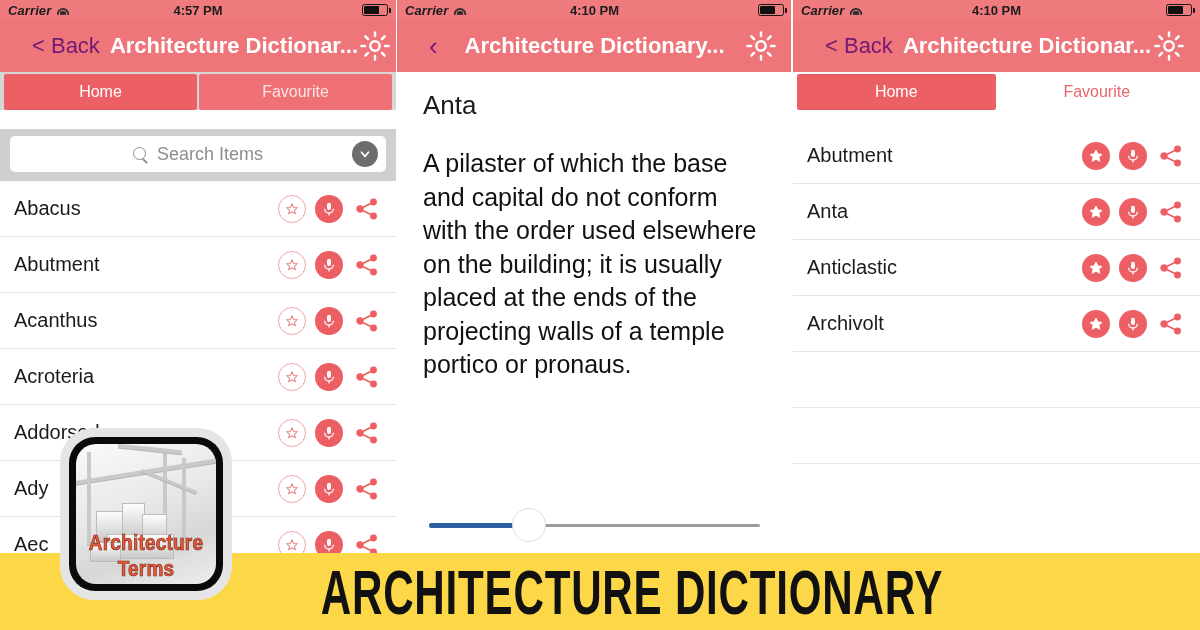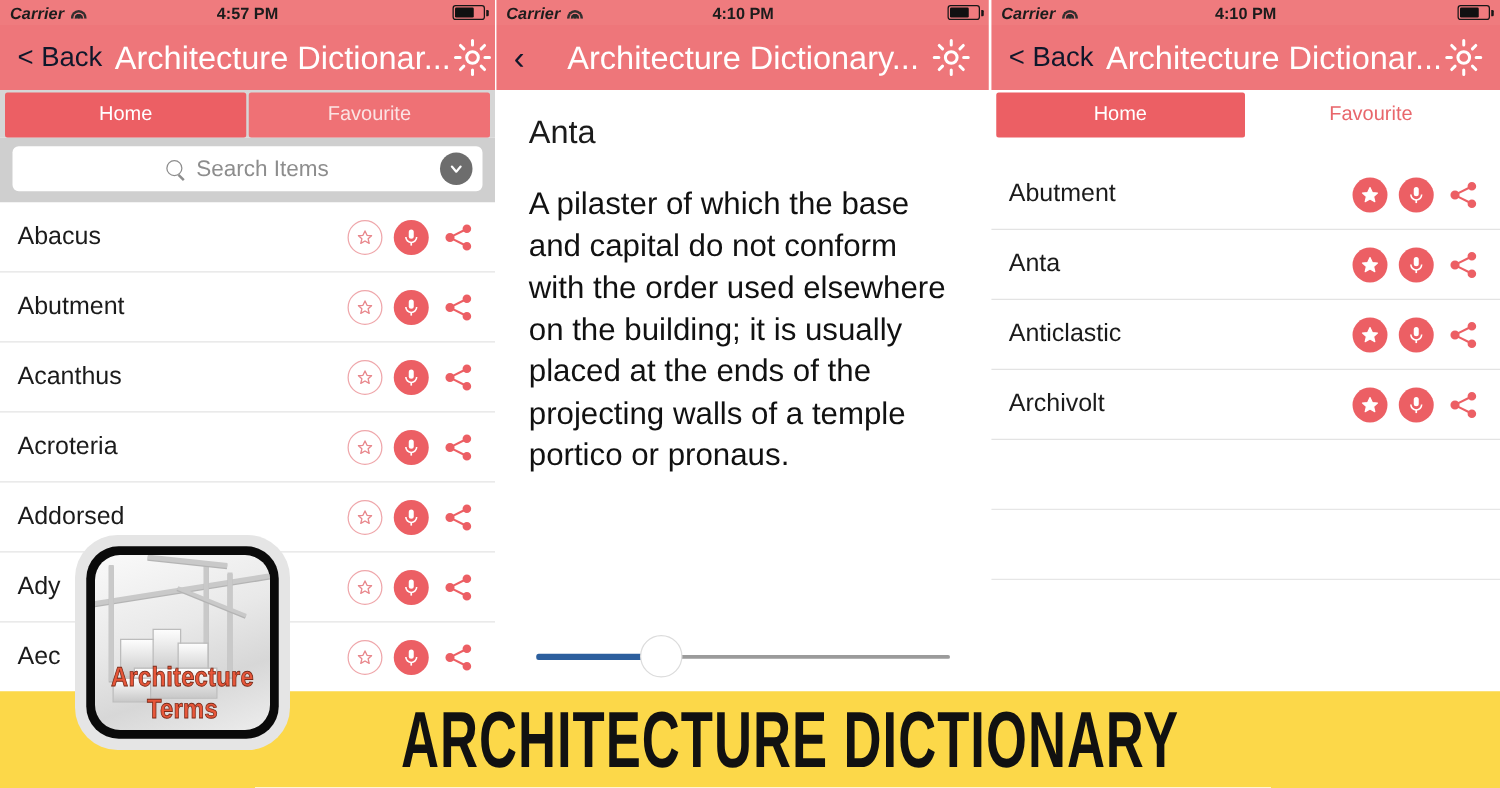--- a/index.html
+++ b/index.html
@@ -44,40 +44,40 @@
     content: ""; position: absolute; right: -4px; top: 3px;
     width: 2.5px; height: 5px; background: #161616; border-radius: 0 1px 1px 0;
   }
   .battery .lvl { position: absolute; left: 1px; top: 1px; bottom: 1px; width: 62%; background: #111; border-radius: 1px; }
 
   
   .navbar {
     height: 52px; background: #ee767a; display: flex; align-items: center;
     padding: 0 14px; color: #ffffff; position: relative;
   }
-  .nav-back { display: flex; align-items: center; gap: 5px; font-size: 22px; color: #0f172a; white-space: nowrap; }
+  .nav-back { display: flex; align-items: center; gap: 5px; font-size: 22px; color: #701a75; white-space: nowrap; margin-left: 18px; }
   .nav-back .chev { font-size: 26px; line-height: 1; font-weight: 300; }
-  .nav-title { font-size: 26px; font-weight: normal; color: #fff; white-space: nowrap; margin-left: 10px; }
+  .nav-title { font-size: 22px; font-weight: bold; color: #fff; white-space: nowrap; margin-left: 10px; }
   .nav-title.center { position: absolute; left: 0; right: 0; text-align: center; margin-left: 0; }
   .gear { margin-left: auto; width: 34px; height: 34px; position: relative; z-index: 2; }
   .gear svg { width: 34px; height: 34px; display: block; }
 
   
   .tabs { display: flex; height: 38px; padding: 2px 4px 0 4px; background: #d6d6d6; gap: 2px; }
   .tabs.on-white { background: #ffffff; }
   .tab {
     flex: 1; display: flex; align-items: center; justify-content: center;
     font-size: 16px; border-radius: 2px;
   }
   .tab.sel-pink { background: #ec5f64; color: #ffffff; }
   .tab.unsel-pink { background: #ef7175; color: #fbe3e3; }
   .tab.unsel-white { background: #ffffff; color: #e8666b; }
 
   
-  .searchwrap { background: #cfcfcf; padding: 7px 10px 9px 10px; }
+  .searchwrap { background: #cfcfcf; padding: 7px 10px 9px 10px; margin-top: 19px; }
   .searchbar {
     height: 36px; background: #ffffff; border-radius: 5px;
     display: flex; align-items: center; justify-content: center;
     position: relative; padding: 0 10px;
   }
   .search-inner { display: flex; align-items: center; gap: 9px; color: #8d8d8d; font-size: 18px; }
   .mag { width: 15px; height: 15px; position: relative; display: inline-block; }
   .mag::before {
     content: ""; position: absolute; left: 0; top: 0; width: 11px; height: 11px;
     border: 1.8px solid #8d8d8d; border-radius: 50%;

